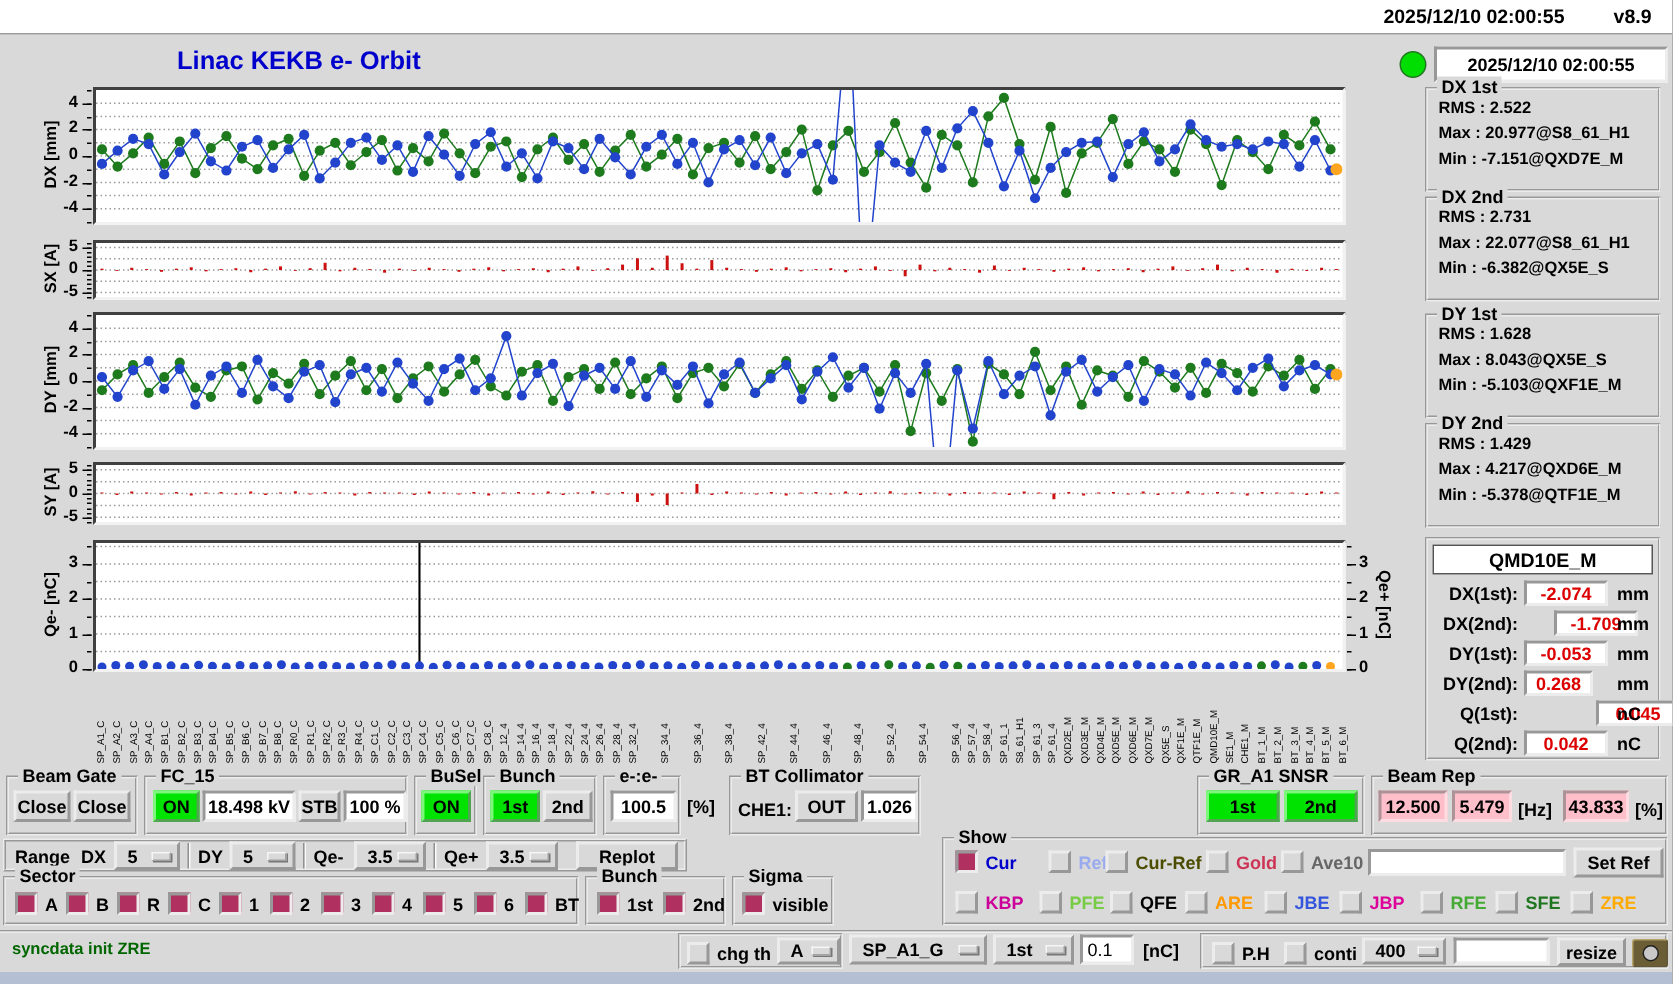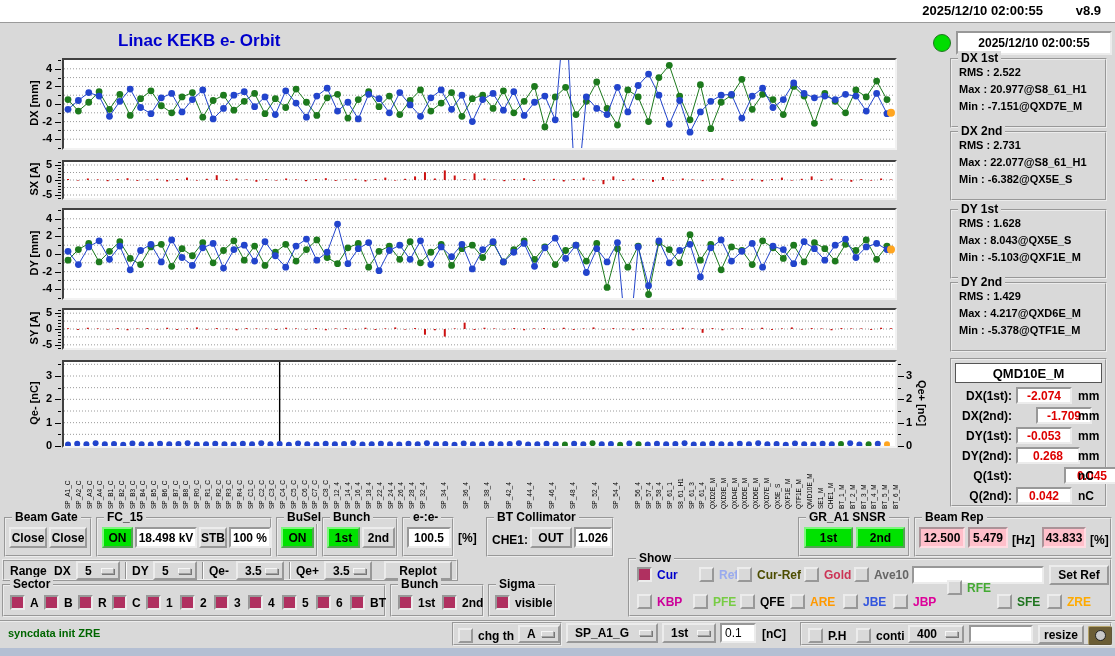--- a/index.html
+++ b/index.html
@@ -933,21 +933,21 @@
   <div class="lab" style="left: 2px; top: 29px; width: 58px; text-align: right; font: bold 12px &quot;Liberation Sans&quot;, sans-serif;">DX(1st):</div>
       <div class="entry red" style="left: 64px; top: 27px; width: 56px; height: 17px;">-2.074</div>
       <div class="lab" style="left: 126px; top: 29px;">mm</div>
       <div class="lab" style="left: 2px; top: 49px; width: 58px; text-align: right; font: bold 12px &quot;Liberation Sans&quot;, sans-serif;">DX(2nd):</div>
       <div class="entry red" style="left: 64px; top: 47px; width: 56px; height: 17px; margin-left: 20px;">-1.709</div>
       <div class="lab" style="left: 126px; top: 49px;">mm</div>
       <div class="lab" style="left: 2px; top: 69px; width: 58px; text-align: right; font: bold 12px &quot;Liberation Sans&quot;, sans-serif;">DY(1st):</div>
       <div class="entry red" style="left: 64px; top: 67px; width: 56px; height: 17px;">-0.053</div>
       <div class="lab" style="left: 126px; top: 69px;">mm</div>
       <div class="lab" style="left: 2px; top: 89px; width: 58px; text-align: right; font: bold 12px &quot;Liberation Sans&quot;, sans-serif;">DY(2nd):</div>
-      <div class="entry red" style="left: 64px; top: 87px; width: 64px; height: 17px;">0.268</div>
+      <div class="entry red" style="left: 64px; top: 87px; width: 46px; height: 17px;">0.268</div>
       <div class="lab" style="left: 126px; top: 89px;">mm</div>
       <div class="lab" style="left: 2px; top: 109px; width: 58px; text-align: right; font: bold 12px &quot;Liberation Sans&quot;, sans-serif;">Q(1st):</div>
       <div class="entry red" style="left: 64px; top: 107px; width: 56px; height: 17px; margin-left: 48px;">0.045</div>
       <div class="lab" style="left: 126px; top: 109px;">nC</div>
       <div class="lab" style="left: 2px; top: 129px; width: 58px; text-align: right; font: bold 12px &quot;Liberation Sans&quot;, sans-serif;">Q(2nd):</div>
       <div class="entry red" style="left: 64px; top: 127px; width: 56px; height: 17px;">0.042</div>
       <div class="lab" style="left: 126px; top: 129px;">nC</div>
     </div>
 
   <div class="grp" style="left:4px;top:517px;width:88px;height:40px">
@@ -1148,21 +1148,21 @@
           <span style="color: rgb(255, 153, 0);">ARE</span>
         </div>
         <div class="cb" style="left: 213px; top: 34px; position: absolute;">
           <span class="box"></span>
           <span style="color: rgb(51, 85, 221);">JBE</span>
         </div>
         <div class="cb" style="left: 263px; top: 34px; position: absolute;">
           <span class="box"></span>
           <span style="color: rgb(221, 0, 153);">JBP</span>
         </div>
-        <div class="cb" style="left: 317px; top: 20px; position: absolute;">
+        <div class="cb" style="left: 317px; top: 34px; position: absolute;">
           <span class="box"></span>
           <span style="color: rgb(68, 170, 51);">RFE</span>
         </div>
         <div class="cb" style="left: 367px; top: 34px; position: absolute;">
           <span class="box"></span>
           <span style="color: rgb(32, 117, 32);">SFE</span>
         </div>
         <div class="cb" style="left: 417px; top: 34px; position: absolute;">
           <span class="box"></span>
           <span style="color: rgb(255, 170, 0);">ZRE</span>

